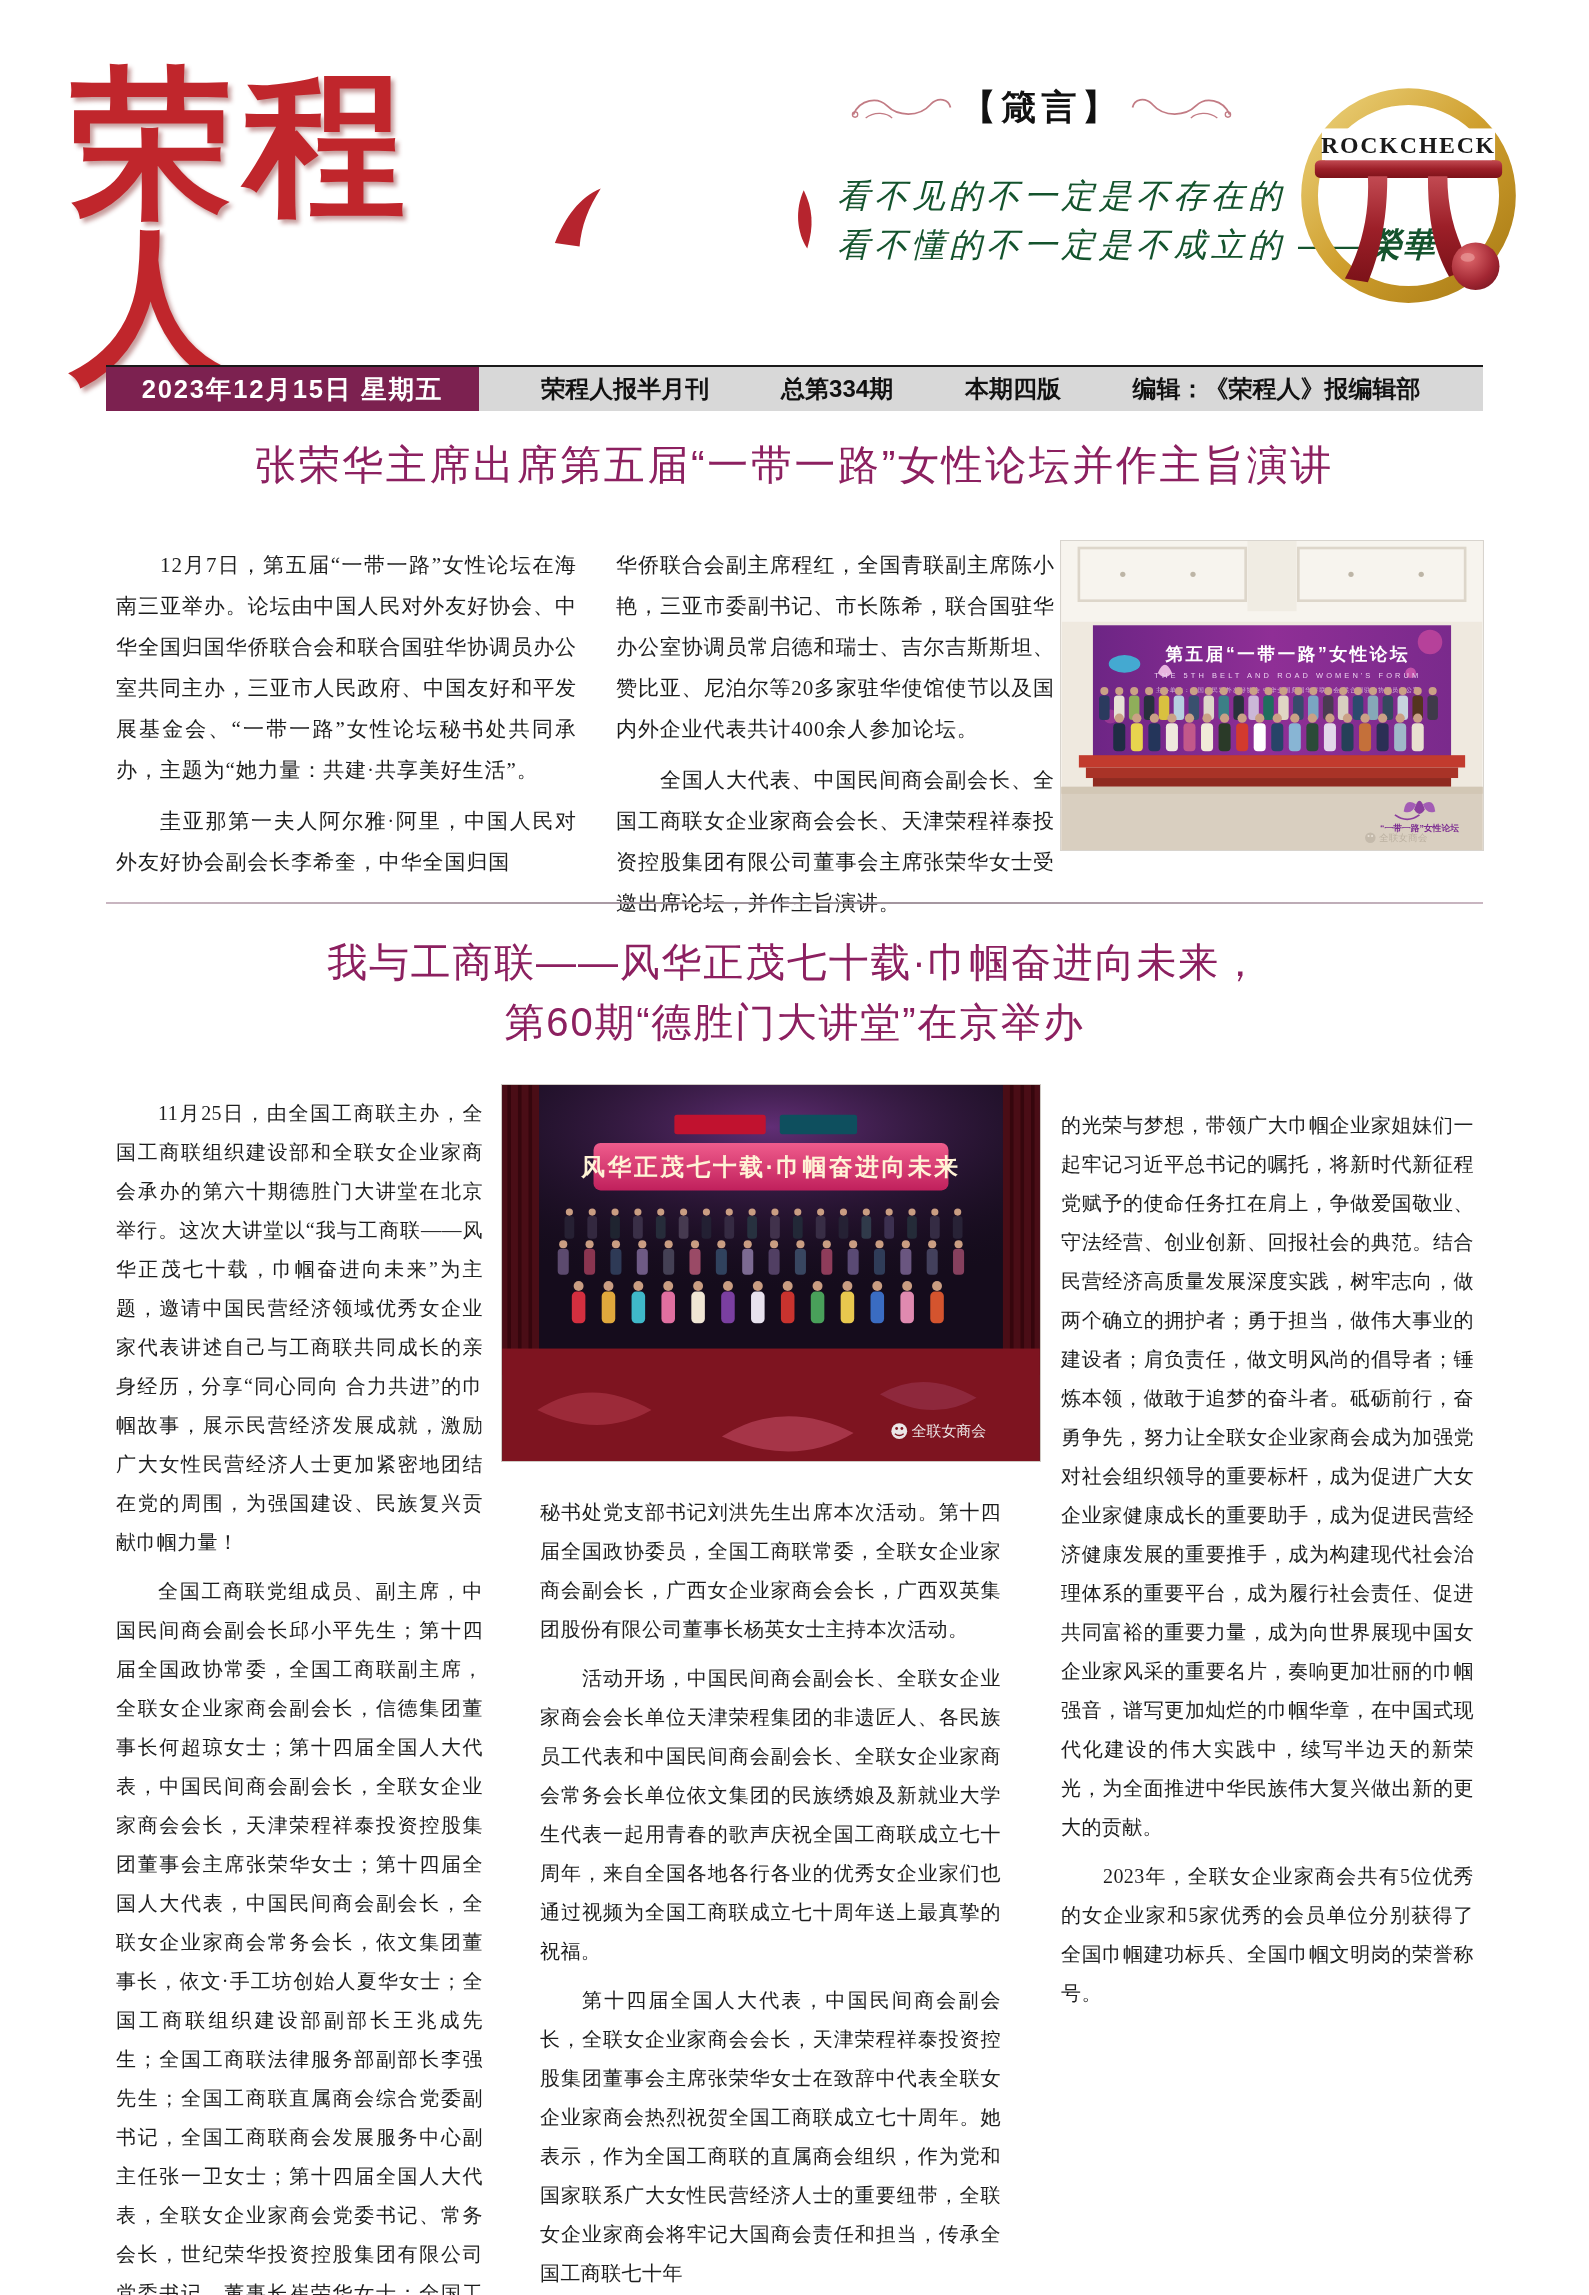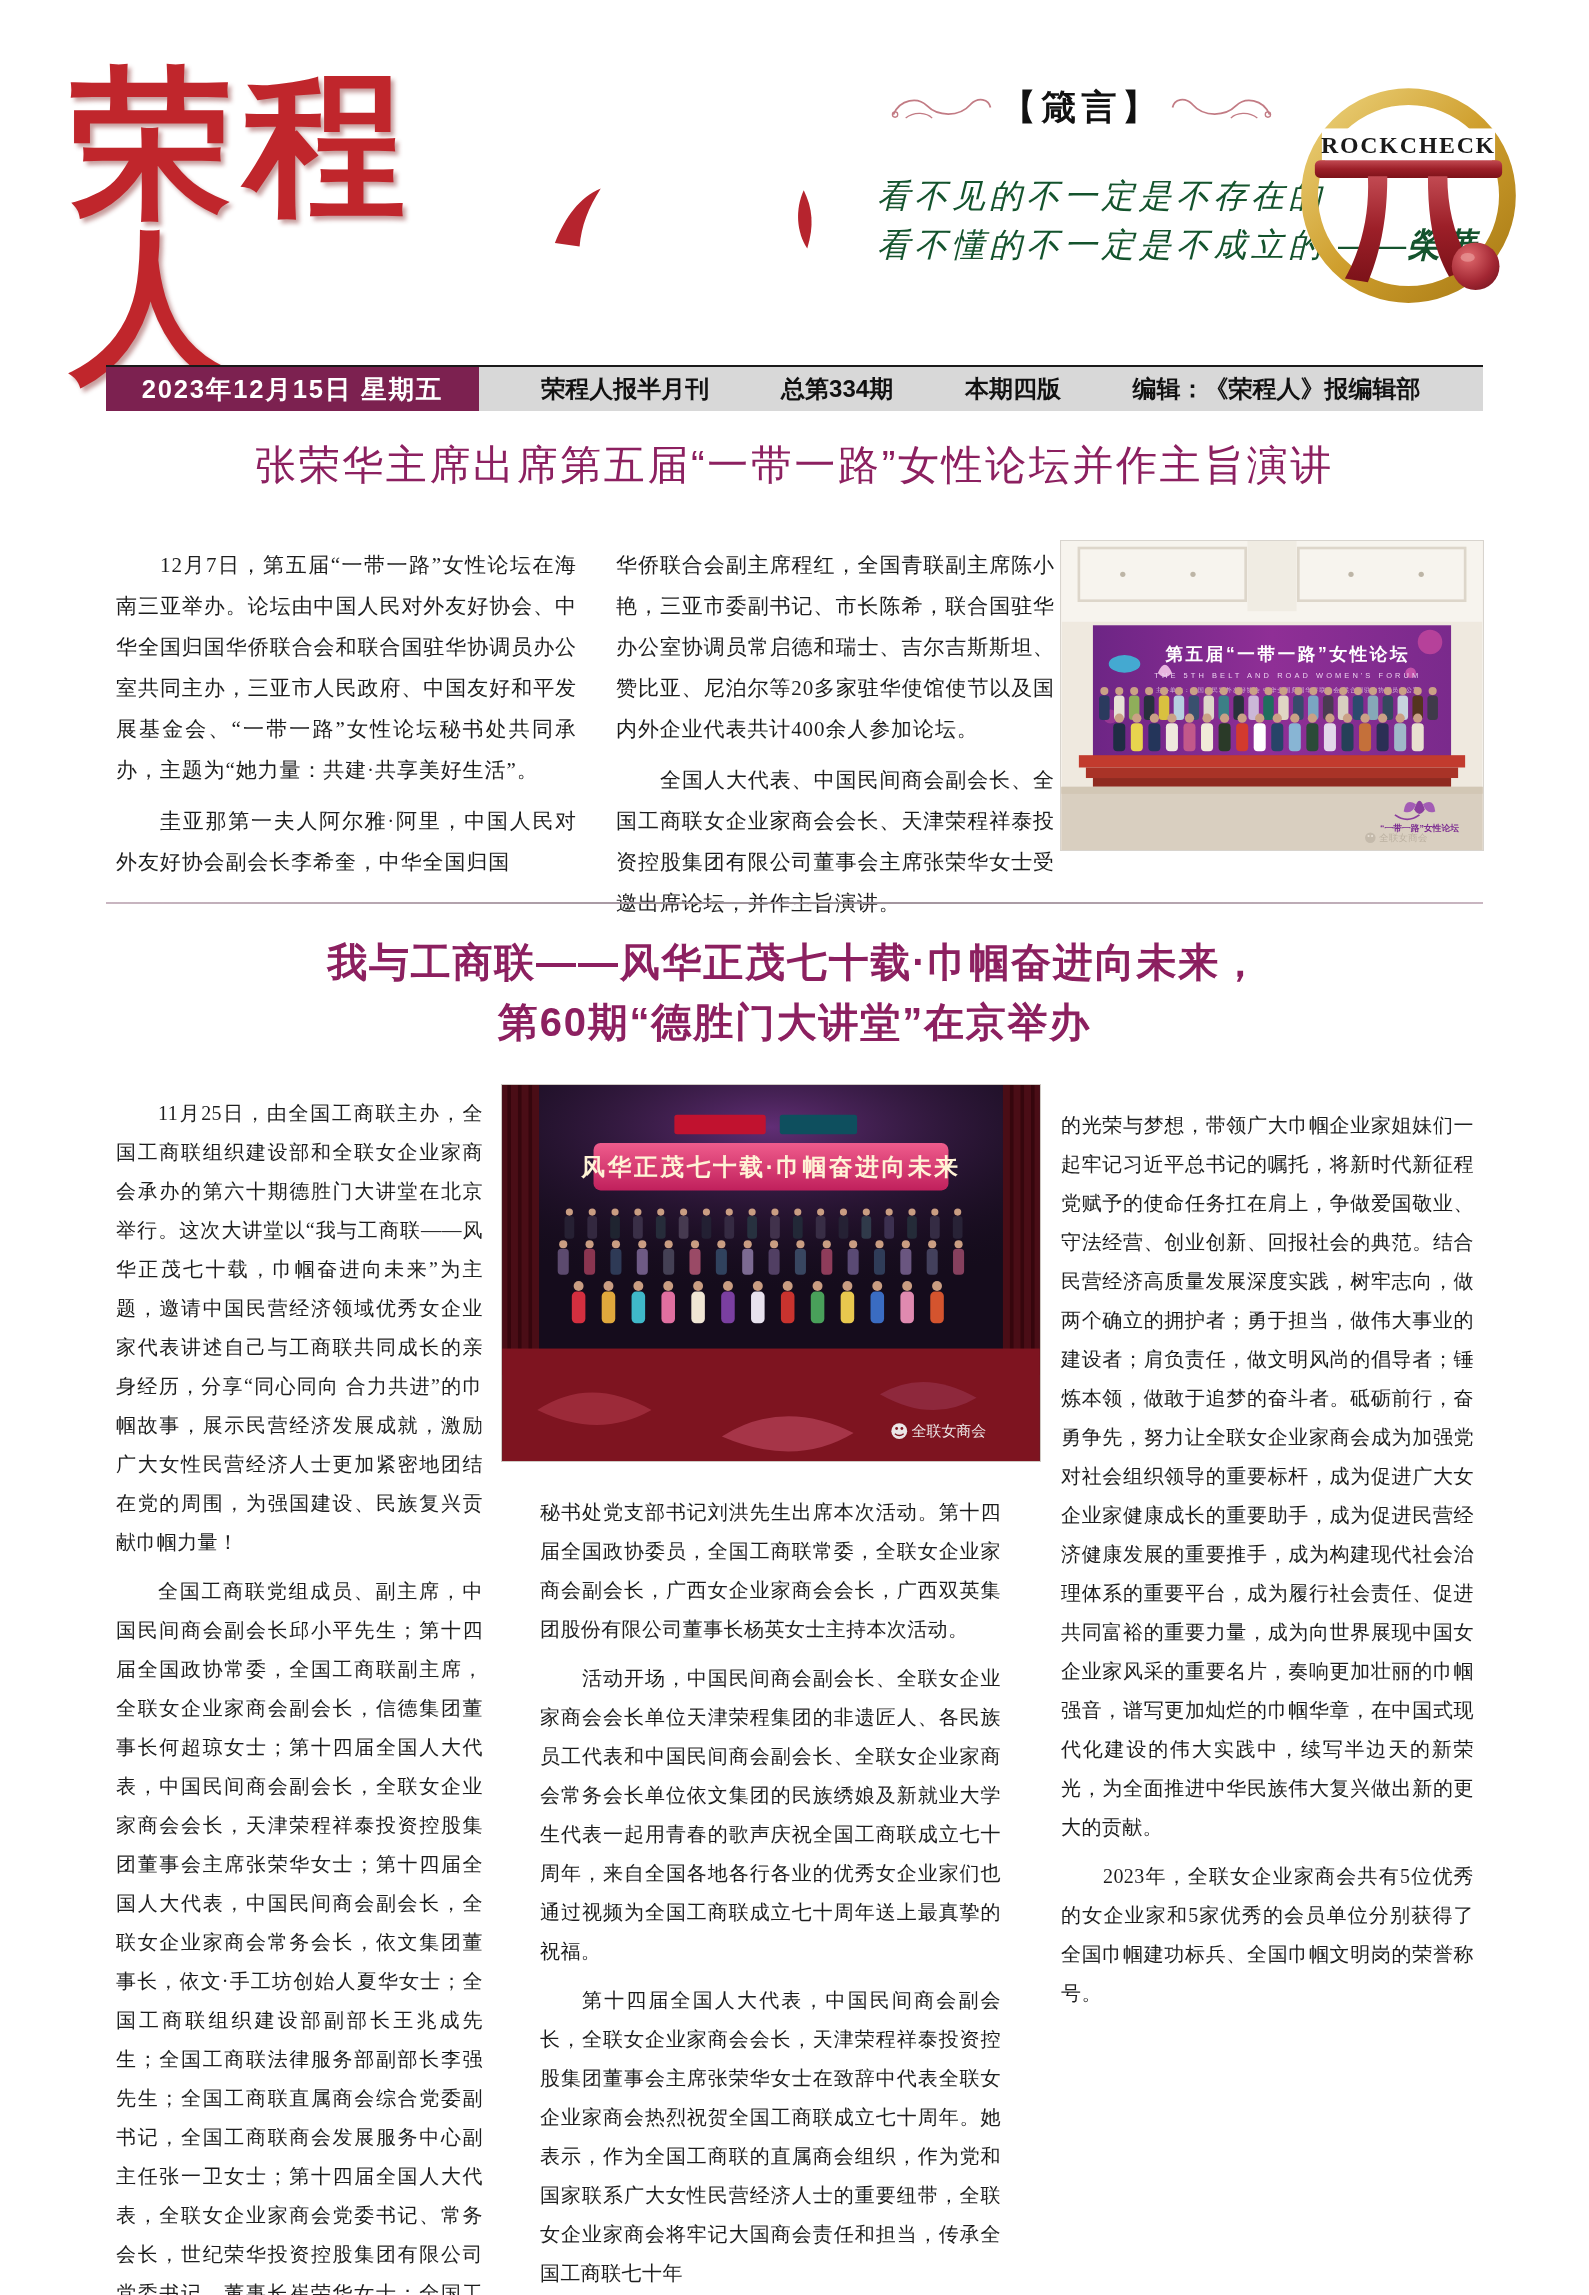--- a/index.html
+++ b/index.html
@@ -6,21 +6,21 @@
   body { background:#888; font-family:"Liberation Serif","DejaVu Serif",serif; }
   .page { position:relative; width:1589px; height:2295px; background:#ffffff; margin:0 auto; overflow:hidden; }
 
   
   .masthead { position:absolute; top:49px; left:62px; width:1466px; height:305px; }
   .logo-cn { position:absolute; left:8.8px; top:16px; width:494px;
              font-family:"Liberation Serif","DejaVu Serif",serif; font-weight:bold;
              font-size:161px; line-height:1; letter-spacing:12.4px; color:#c0262c;
              text-shadow:3.5px 4.4px 4.4px rgba(130,40,40,.45), -0.9px -0.9px 0 rgba(255,255,255,.5); }
   .swash-svg { position:absolute; left:477px; top:35px; }
-  .motto-block { position:absolute; left:790px; top:35px; width:459px; }
+  .motto-block { position:absolute; left:750px; top:35px; width:459px; }
   .motto-header { display:flex; align-items:center; justify-content:center; gap:7px; }
   .motto-title { font-size:35px; font-weight:bold; color:#111; letter-spacing:5.3px;
                  font-family:"Liberation Serif","DejaVu Serif",serif; }
   .motto-lines { margin-top:41px; padding-left:25px; font-style:italic; color:#14532d;
                  font-size:33px; letter-spacing:4.4px; line-height:49px; white-space:nowrap; }
   .motto-sig { font-weight:bold; letter-spacing:1.8px; }
   .rockcheck { position:absolute; left:1214px; top:7px; }
 
   
   .date-bar { position:absolute; top:365px; left:106px; width:1377px; height:46px;
@@ -45,21 +45,21 @@
   .a1col2 { left:500px; width:459px; }
   .a1photo { position:absolute; left:954px; top:5.3px; width:424px; height:311px;
              border:0.9px solid #d8d4ce; }
 
   
   .divider { position:absolute; top:902px; left:106px; width:1377px; height:1.8px;
              background:linear-gradient(to right,#c9b6c1,#9c8f98,#c9b6c1); }
 
   
   .a2-headline { position:absolute; top:932px; left:106px; width:1377px; text-align:center;
-                 font-family:"Liberation Sans","DejaVu Sans",sans-serif; font-weight:bold;
+                 font-family:"Liberation Sans","DejaVu Sans",sans-serif; font-weight:normal;
                  font-size:40px; line-height:60px; color:#8c2060; letter-spacing:1.8px; }
   .article2 { position:absolute; top:1084px; left:106px; width:1377px; height:1185px; }
   .a2col { position:absolute; font-size:20px; line-height:39px; color:#1d1d1d;
            text-align:justify; letter-spacing:0.4px; }
   .a2-left  { left:0; top:0; width:387px; }
   .a2-right { left:945px; top:12px; width:433px; }
   .a2-mid   { left:424px; top:399px; width:481px; }
   .a2photo  { position:absolute; left:395px; top:0; width:540px; height:378px;
               border:0.9px solid #cfcac4; }
 

